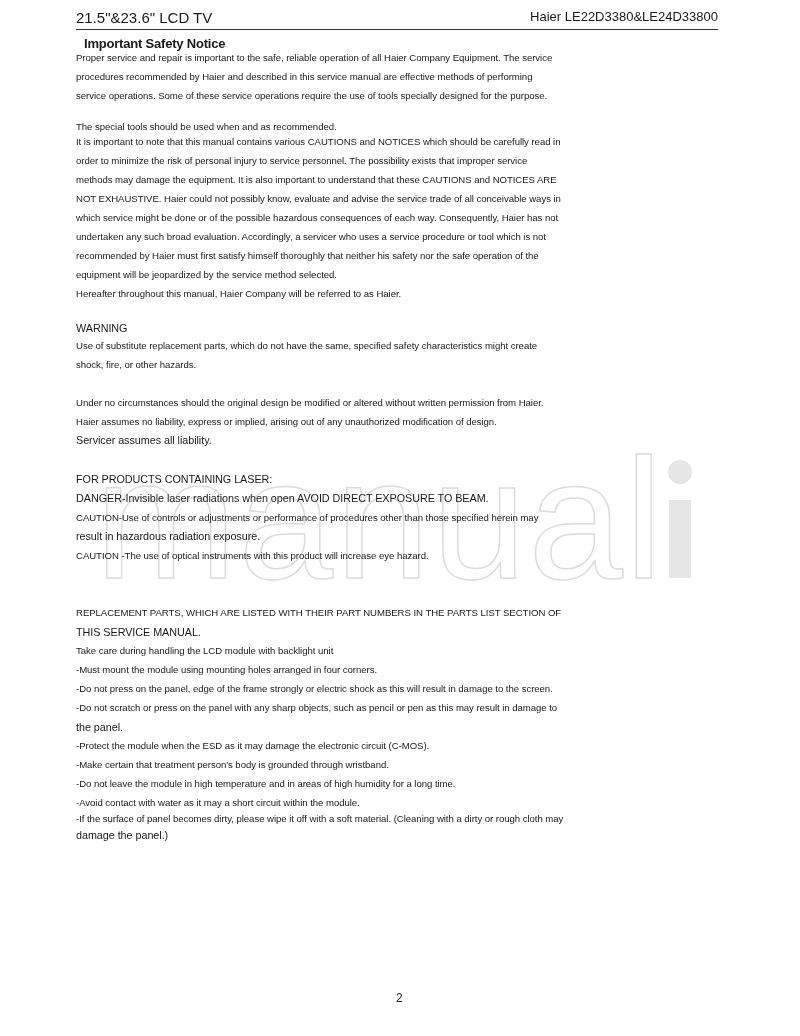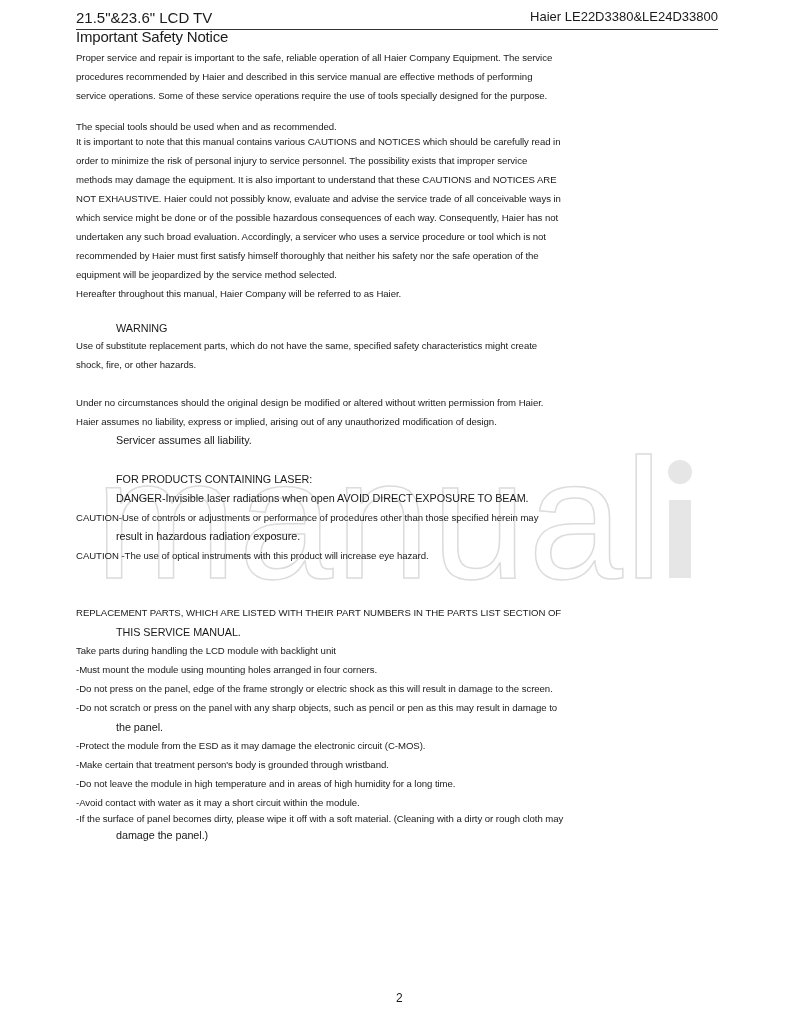--- a/index.html
+++ b/index.html
@@ -15,29 +15,29 @@
     }
 
     .header {
       position: absolute; left: 76px; top: 7px; width: 642px; height: 22px;
       border-bottom: 1.5px solid #333;
     }
     .header .left { position: absolute; left: 0; top: 2px; font-size: 15px; }
     .header .right { position: absolute; right: 0; top: 2px; font-size: 13px; }
 
     .title {
-      position: absolute; left: 76px; top: 28px; font-size: 15px; font-weight: normal;
-      margin: 0; letter-spacing: -0.2px;
+      position: absolute; left: 76px; top: 28px; font-size: 13px; font-weight: bold;
+      margin: 8px; letter-spacing: -0.2px;
     }
 
     .line {
       position: absolute; left: 76px; white-space: nowrap; z-index: 1;
       font-size: 9.6px; letter-spacing: -0.05px; text-align: center;
     }
-    .line.mid { font-size: 10.8px; margin-left: 40px; }
+    .line.mid { font-size: 10.8px; }
 
     .page-number {
       position: absolute; left: 396px; top: 991px; font-size: 12px;
     }
   </style>
 </head>
 <body>
 
 <div class="page">
 
@@ -79,26 +79,26 @@
 
   <div class="line mid" style="top:473px">FOR PRODUCTS CONTAINING LASER:</div>
   <div class="line mid" style="top:492px">DANGER-Invisible laser radiations when open AVOID DIRECT EXPOSURE TO BEAM.</div>
   <div class="line" style="top:512px">CAUTION-Use of controls or adjustments or performance of procedures other than those specified herein may</div>
   <div class="line mid" style="top:530px">result in hazardous radiation exposure.</div>
   <div class="line" style="top:550px">CAUTION -The use of optical instruments with this product will increase eye hazard.</div>
 
   <div class="line" style="top:607px">REPLACEMENT PARTS, WHICH ARE LISTED WITH THEIR PART NUMBERS IN THE PARTS LIST SECTION OF</div>
   <div class="line mid" style="top:626px">THIS SERVICE MANUAL.</div>
 
-  <div class="line" style="top:645px">Take parts during handling the LCD module with backlight unit</div>
+  <div class="line" style="top:645px">Take care during handling the LCD module with backlight unit</div>
   <div class="line" style="top:664px">-Must mount the module using mounting holes arranged in four corners.</div>
   <div class="line" style="top:683px">-Do not press on the panel, edge of the frame strongly or electric shock as this will result in damage to the screen.</div>
   <div class="line" style="top:702px">-Do not scratch or press on the panel with any sharp objects, such as pencil or pen as this may result in damage to</div>
   <div class="line mid" style="top:721px">the panel.</div>
-  <div class="line" style="top:740px">-Protect the module from the ESD as it may damage the electronic circuit (C-MOS).</div>
+  <div class="line" style="top:740px">-Protect the module when the ESD as it may damage the electronic circuit (C-MOS).</div>
   <div class="line" style="top:759px">-Make certain that treatment person's body is grounded through wristband.</div>
   <div class="line" style="top:778px">-Do not leave the module in high temperature and in areas of high humidity for a long time.</div>
   <div class="line" style="top:797px">-Avoid contact with water as it may a short circuit within the module.</div>
   <div class="line" style="top:813px">-If the surface of panel becomes dirty, please wipe it off with a soft material. (Cleaning with a dirty or rough cloth may</div>
   <div class="line mid" style="top:829px">damage the panel.)</div>
 
   <div class="page-number">2</div>
 </div>
 
 </body></html>

